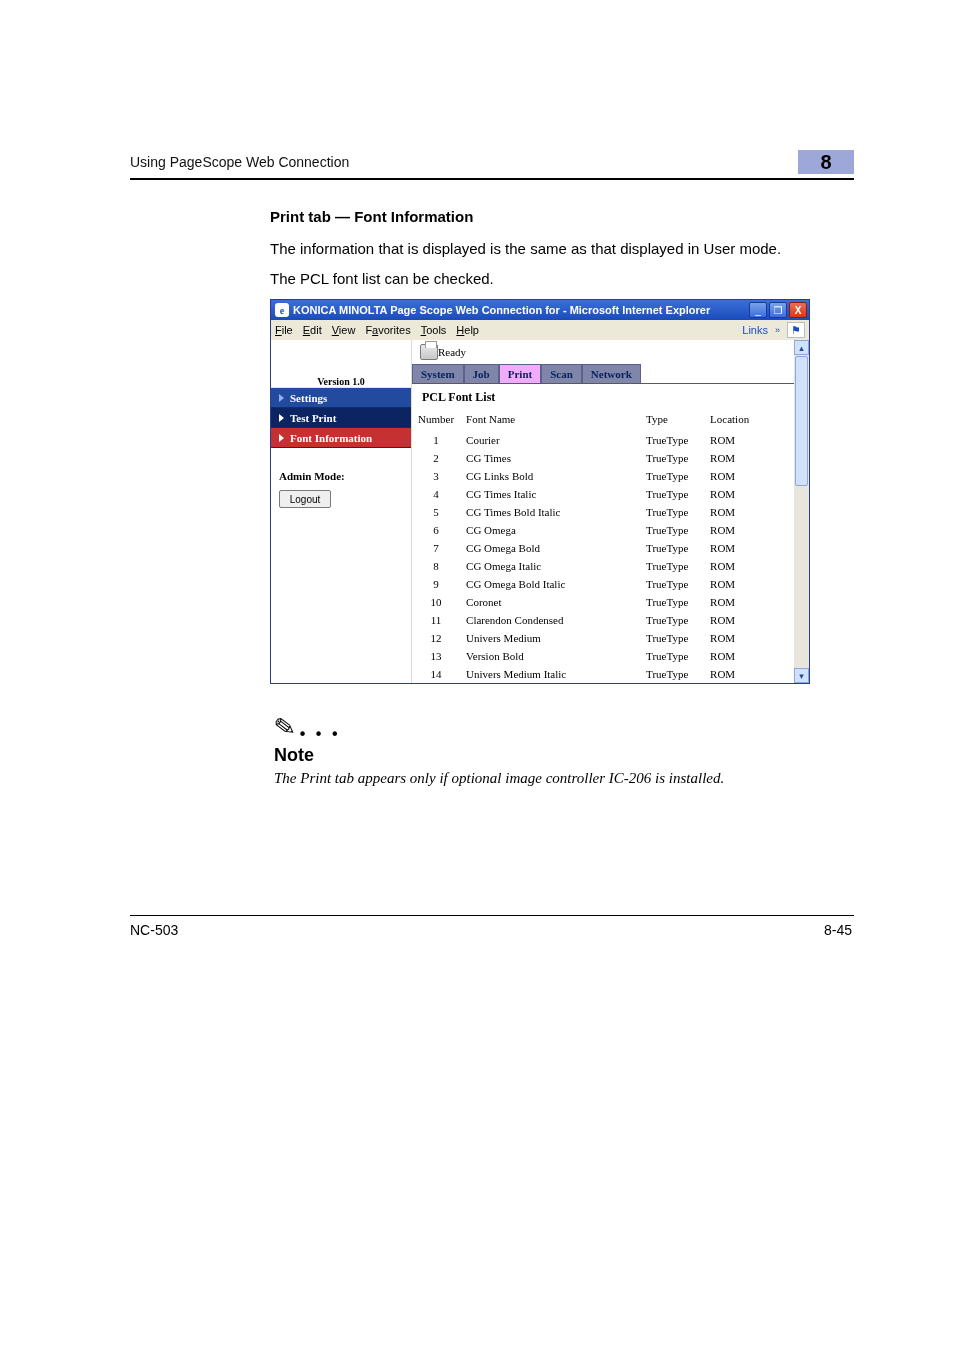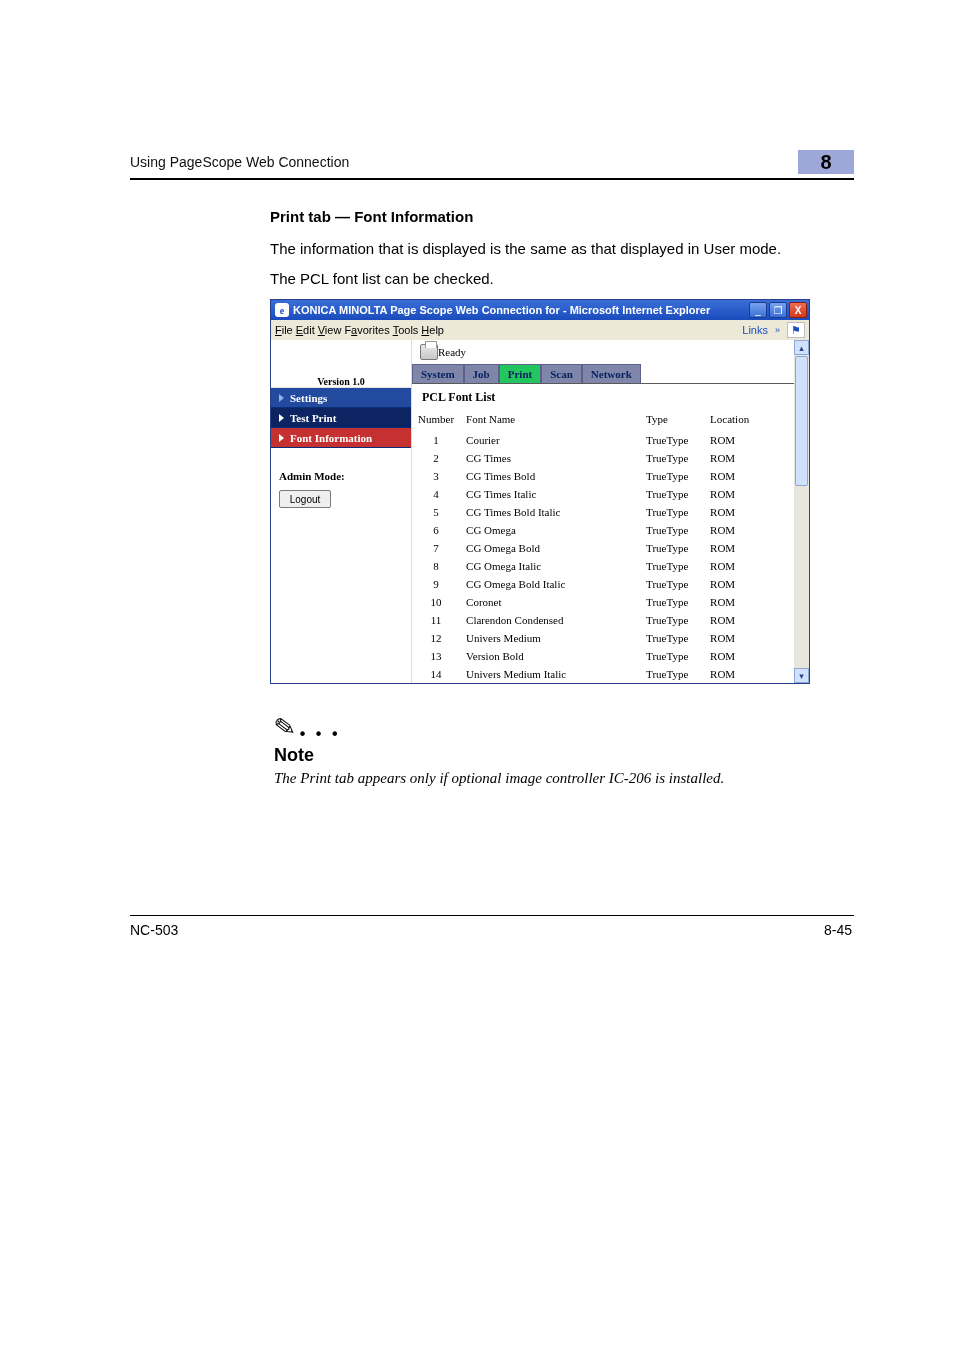--- a/index.html
+++ b/index.html
@@ -74,21 +74,21 @@
   .bw-btn.close { background: linear-gradient(#ef6c55,#d23a1a); border-color:#8c1a0a; font-weight:bold;}
   .bw-menu {
     height: 20px;
     background: #ece9d8;
     display:flex; align-items:center;
     padding: 0 4px;
     gap: 10px;
     font-family: Tahoma, Arial, sans-serif; font-size: 11px; color:#000;
     justify-content: space-between;
   }
-  .bw-menu-left { display:flex; gap: 3px; }
+  .bw-menu-left { display:flex; gap: 10px; }
   .bw-menu-item .ul { text-decoration: underline; }
   .bw-menu-right { display:flex; align-items:center; gap:7px; color:#1b4cc0;}
   .bw-links-chev { font-size:9px;}
   .bw-flag {
     width:18px;height:16px;
     background:#fff;
     border:1px solid #bfbfbf;
     display:flex;align-items:center;justify-content:center;
     font-size:11px;
   }
@@ -155,21 +155,21 @@
     display:flex;
     border-bottom:1px solid #5a5a5a;
   }
   .tab {
     padding:3px 8px;
     font-family:"Times New Roman",serif;font-size:11px;font-weight:bold;
     background:#7f86aa; color:#06215d;
     border:1px solid #5b618a; border-bottom:none;
     margin-right:0;
   }
-  .tab.active { background:#22c55e;font-family:Liberation Serif, serif; }
+  .tab.active { background:#f0abfc;font-family:Liberation Serif, serif; }
   .panel-title {
     background:#fff;
     padding:6px 10px 6px 10px;
     font-family:"Times New Roman",serif;font-size:12px;font-weight:bold;
   }
   .font-table {
     width:100%;
     border-collapse:collapse;
     font-family:"Times New Roman",serif;font-size:11px;
   }
@@ -307,21 +307,21 @@
                   <td class="loc">ROM</td>
                 </tr>
                 <tr>
                   <td class="num">2</td>
                   <td class="name">CG Times</td>
                   <td class="type">TrueType</td>
                   <td class="loc">ROM</td>
                 </tr>
                 <tr>
                   <td class="num">3</td>
-                  <td class="name">CG Times Bold</td>
+                  <td class="name">CG Links Bold</td>
                   <td class="type">TrueType</td>
                   <td class="loc">ROM</td>
                 </tr>
                 <tr>
                   <td class="num">4</td>
                   <td class="name">CG Times Italic</td>
                   <td class="type">TrueType</td>
                   <td class="loc">ROM</td>
                 </tr>
                 <tr>

